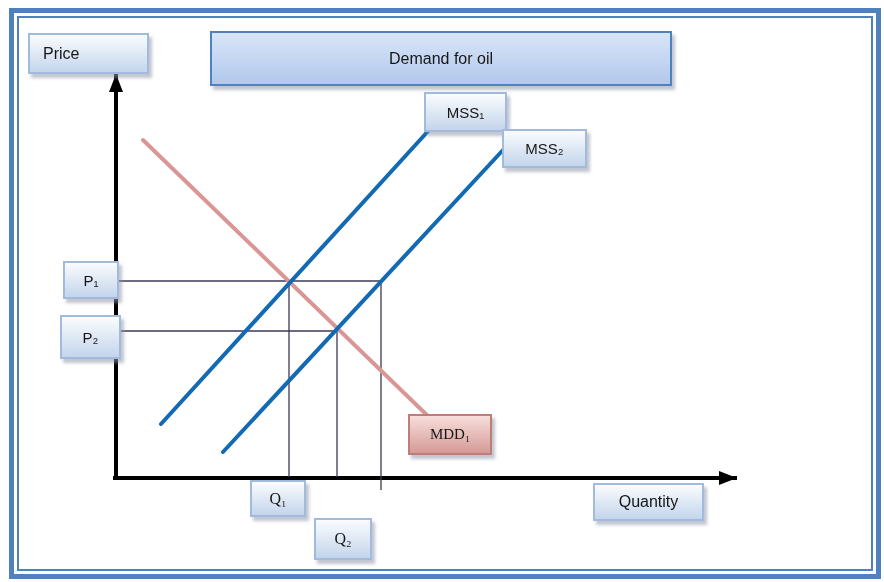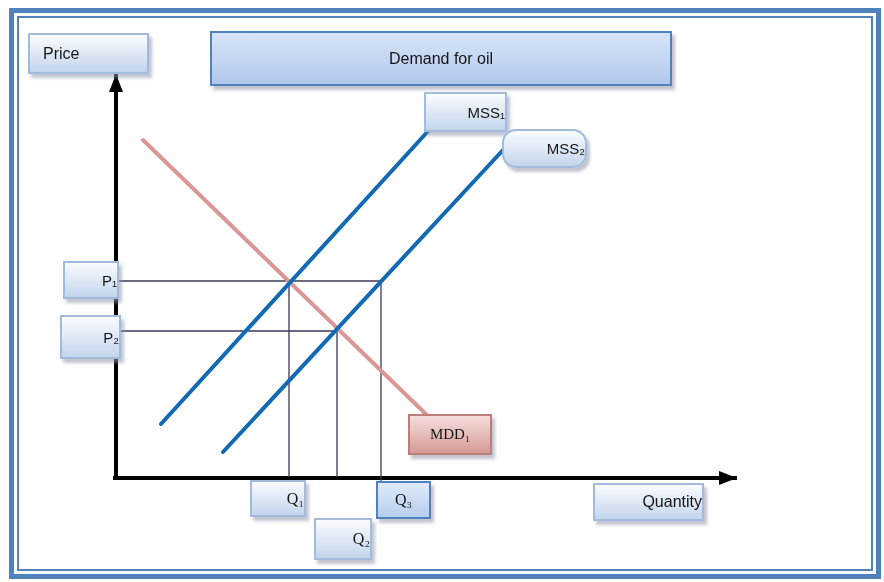--- a/index.html
+++ b/index.html
@@ -8,30 +8,30 @@
     font-family:"Liberation Sans",sans-serif;overflow:hidden;
   }
   .frame-outer{position:absolute;left:9px;top:8px;right:3px;bottom:3px;border:5px solid #4f81bd;}
   .frame-inner{position:absolute;left:17px;top:16px;right:11px;bottom:11px;border:2px solid #4f81bd;}
   .canvas{position:absolute;left:0;top:0;}
   .shape{
     position:absolute;display:flex;align-items:center;justify-content:center;
     color:#161616;font-size:15px;line-height:1;
     box-shadow:3px 4px 3px rgba(145,152,170,0.55);
   }
-  .blue-box{background:linear-gradient(#fafcfe,#c3d5ec);border:2px solid #a2bbdc;justify-content:flex-end;}
+  .blue-box{background:linear-gradient(#fafcfe,#c3d5ec);border:2px solid #a2bbdc;}
   .title-box{background:linear-gradient(#d8e5f8,#b2c8ec);border:2px solid #4f81bd;}
   .red-box{background:linear-gradient(#f7dedb,#d59a96);border:2px solid #bd7d79;}
   .q3-box{background:linear-gradient(#e0ebfb,#b7cdee);border:2px solid #4f81bd;}
   .serif{font-family:"Liberation Serif","DejaVu Serif",serif;font-size:16px;}
 
   #box-price{left:28px;top:33px;width:104px;height:37px;justify-content:flex-start;padding-left:13px;font-size:16px;}
   #box-title{left:210px;top:31px;width:458px;height:51px;font-size:16px;}
   #box-mss1{left:424px;top:92px;width:79px;height:36px;}
-  #box-mss2{left:502px;top:129px;width:81px;height:35px;border-radius:14px;}
+  #box-mss2{left:502px;top:129px;width:81px;height:35px;}
   #box-mdd1{left:408px;top:414px;width:80px;height:37px;font-family:Liberation Serif, serif;}
   #box-p1{left:63px;top:261px;width:52px;height:34px;}
   #box-p2{left:60px;top:315px;width:57px;height:40px;}
   #box-q1{left:250px;top:480px;width:52px;height:33px;}
   #box-q2{left:314px;top:478px;width:54px;height:38px;margin-top:40px;}
   #box-q3{left:376px;top:481px;width:51px;height:34px;}
   #box-quantity{left:593px;top:483px;width:107px;height:34px;font-size:16px;}
 </style>
 </head>
 <body>
@@ -87,20 +87,17 @@
   </div>
 
   <div id="box-q1" class="shape blue-box serif">
     <span>Q₁</span>
   </div>
 
   <div id="box-q2" class="shape blue-box serif">
     <span>Q₂</span>
   </div>
 
-  <div id="box-q3" class="shape q3-box serif">
-    <span>Q₃</span>
-  </div>
 
   <div id="box-quantity" class="shape blue-box">
     <span>Quantity</span>
   </div>
 </div>
 
 </body></html>

